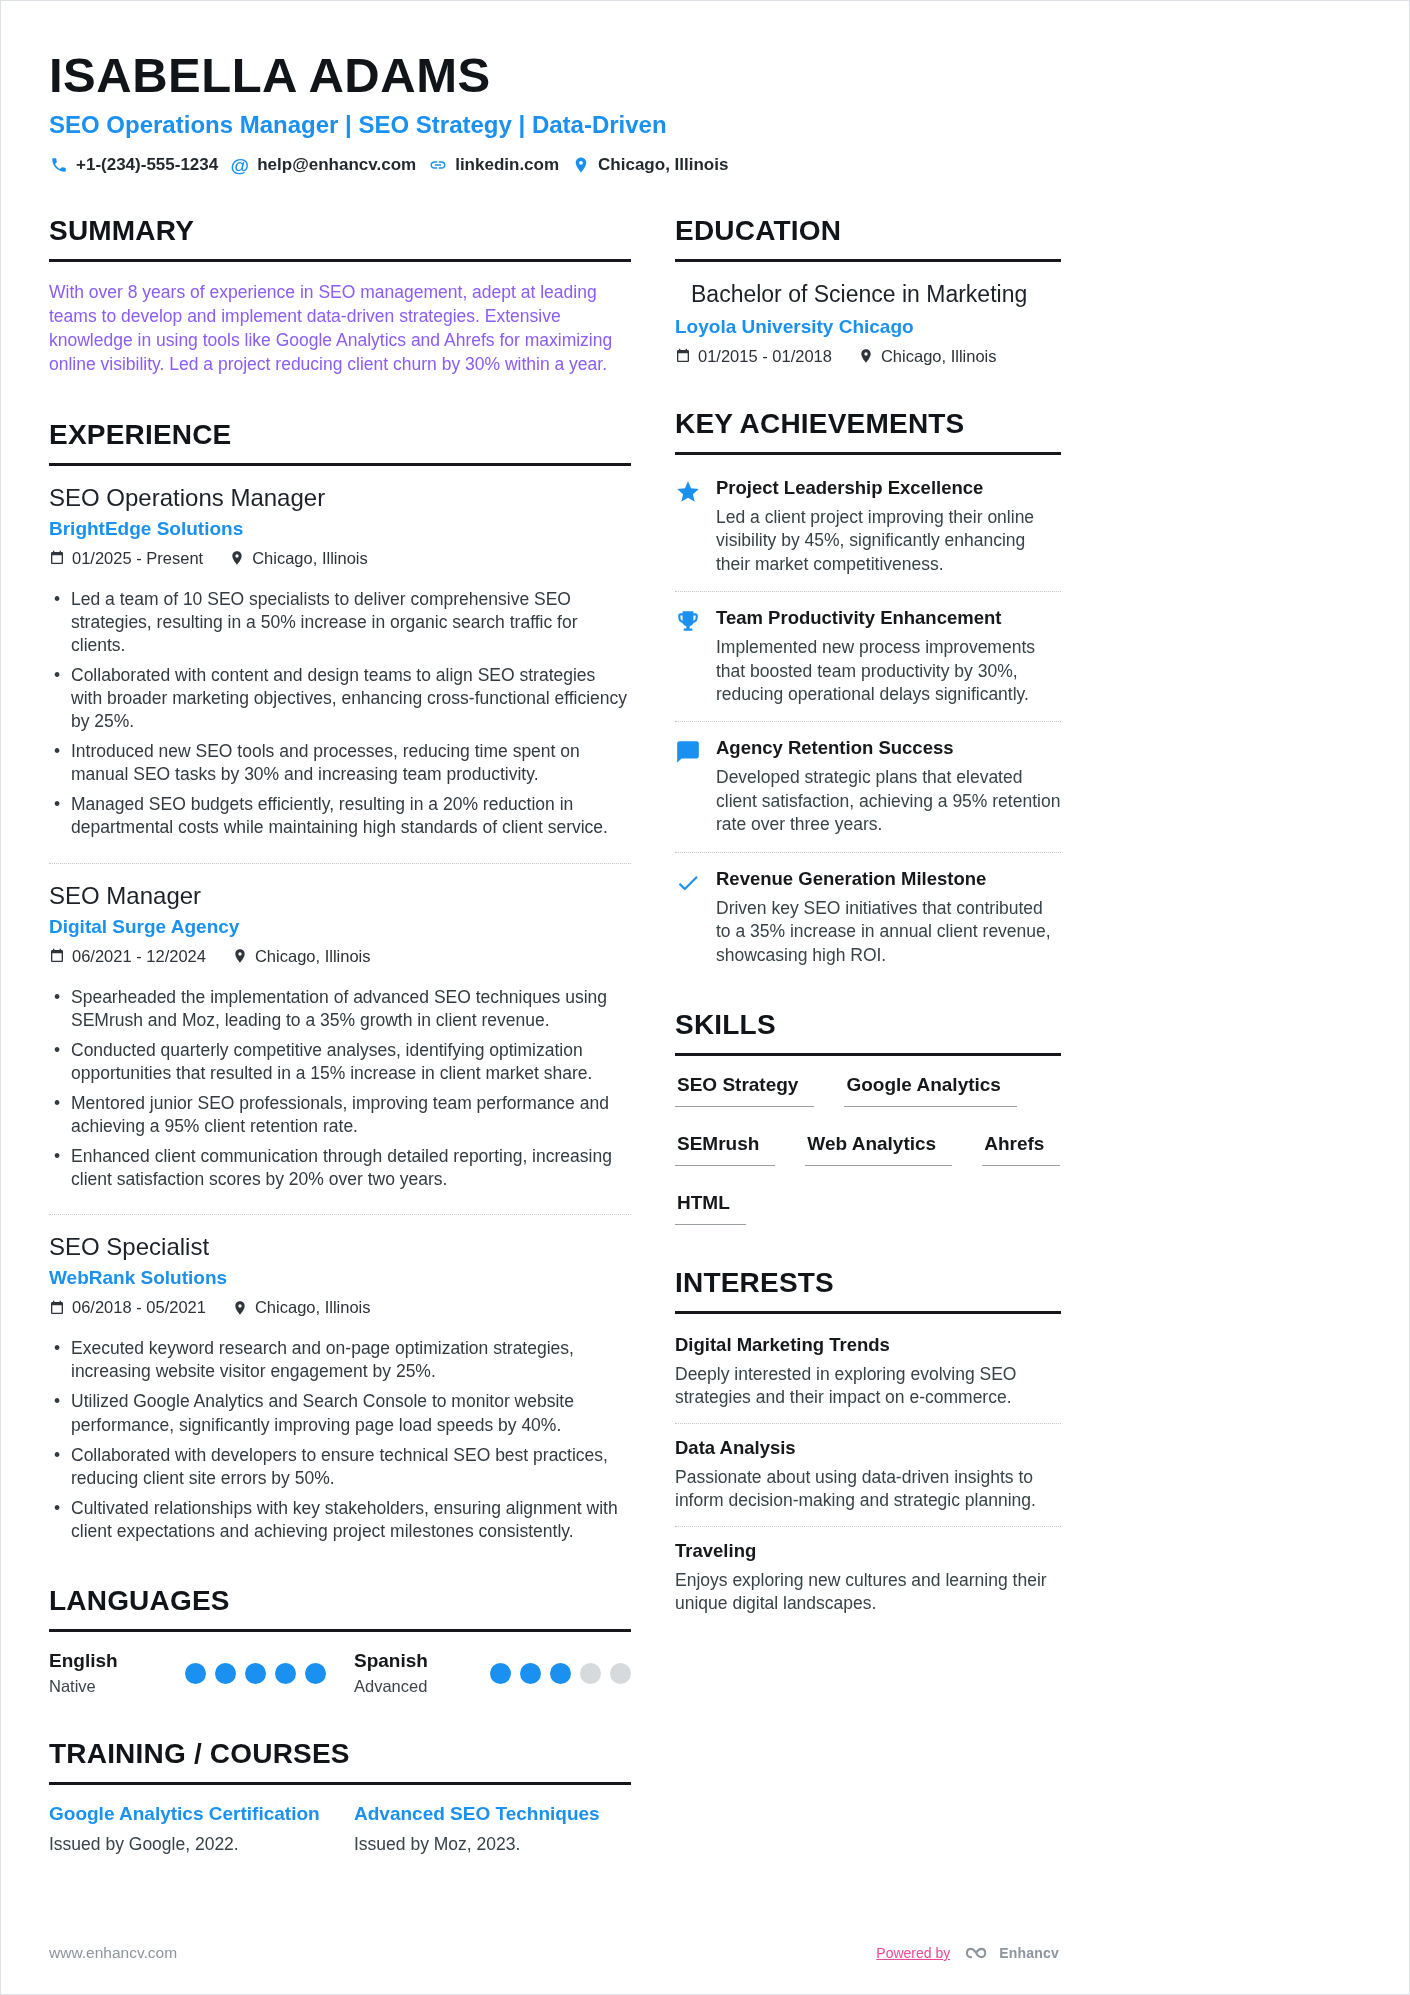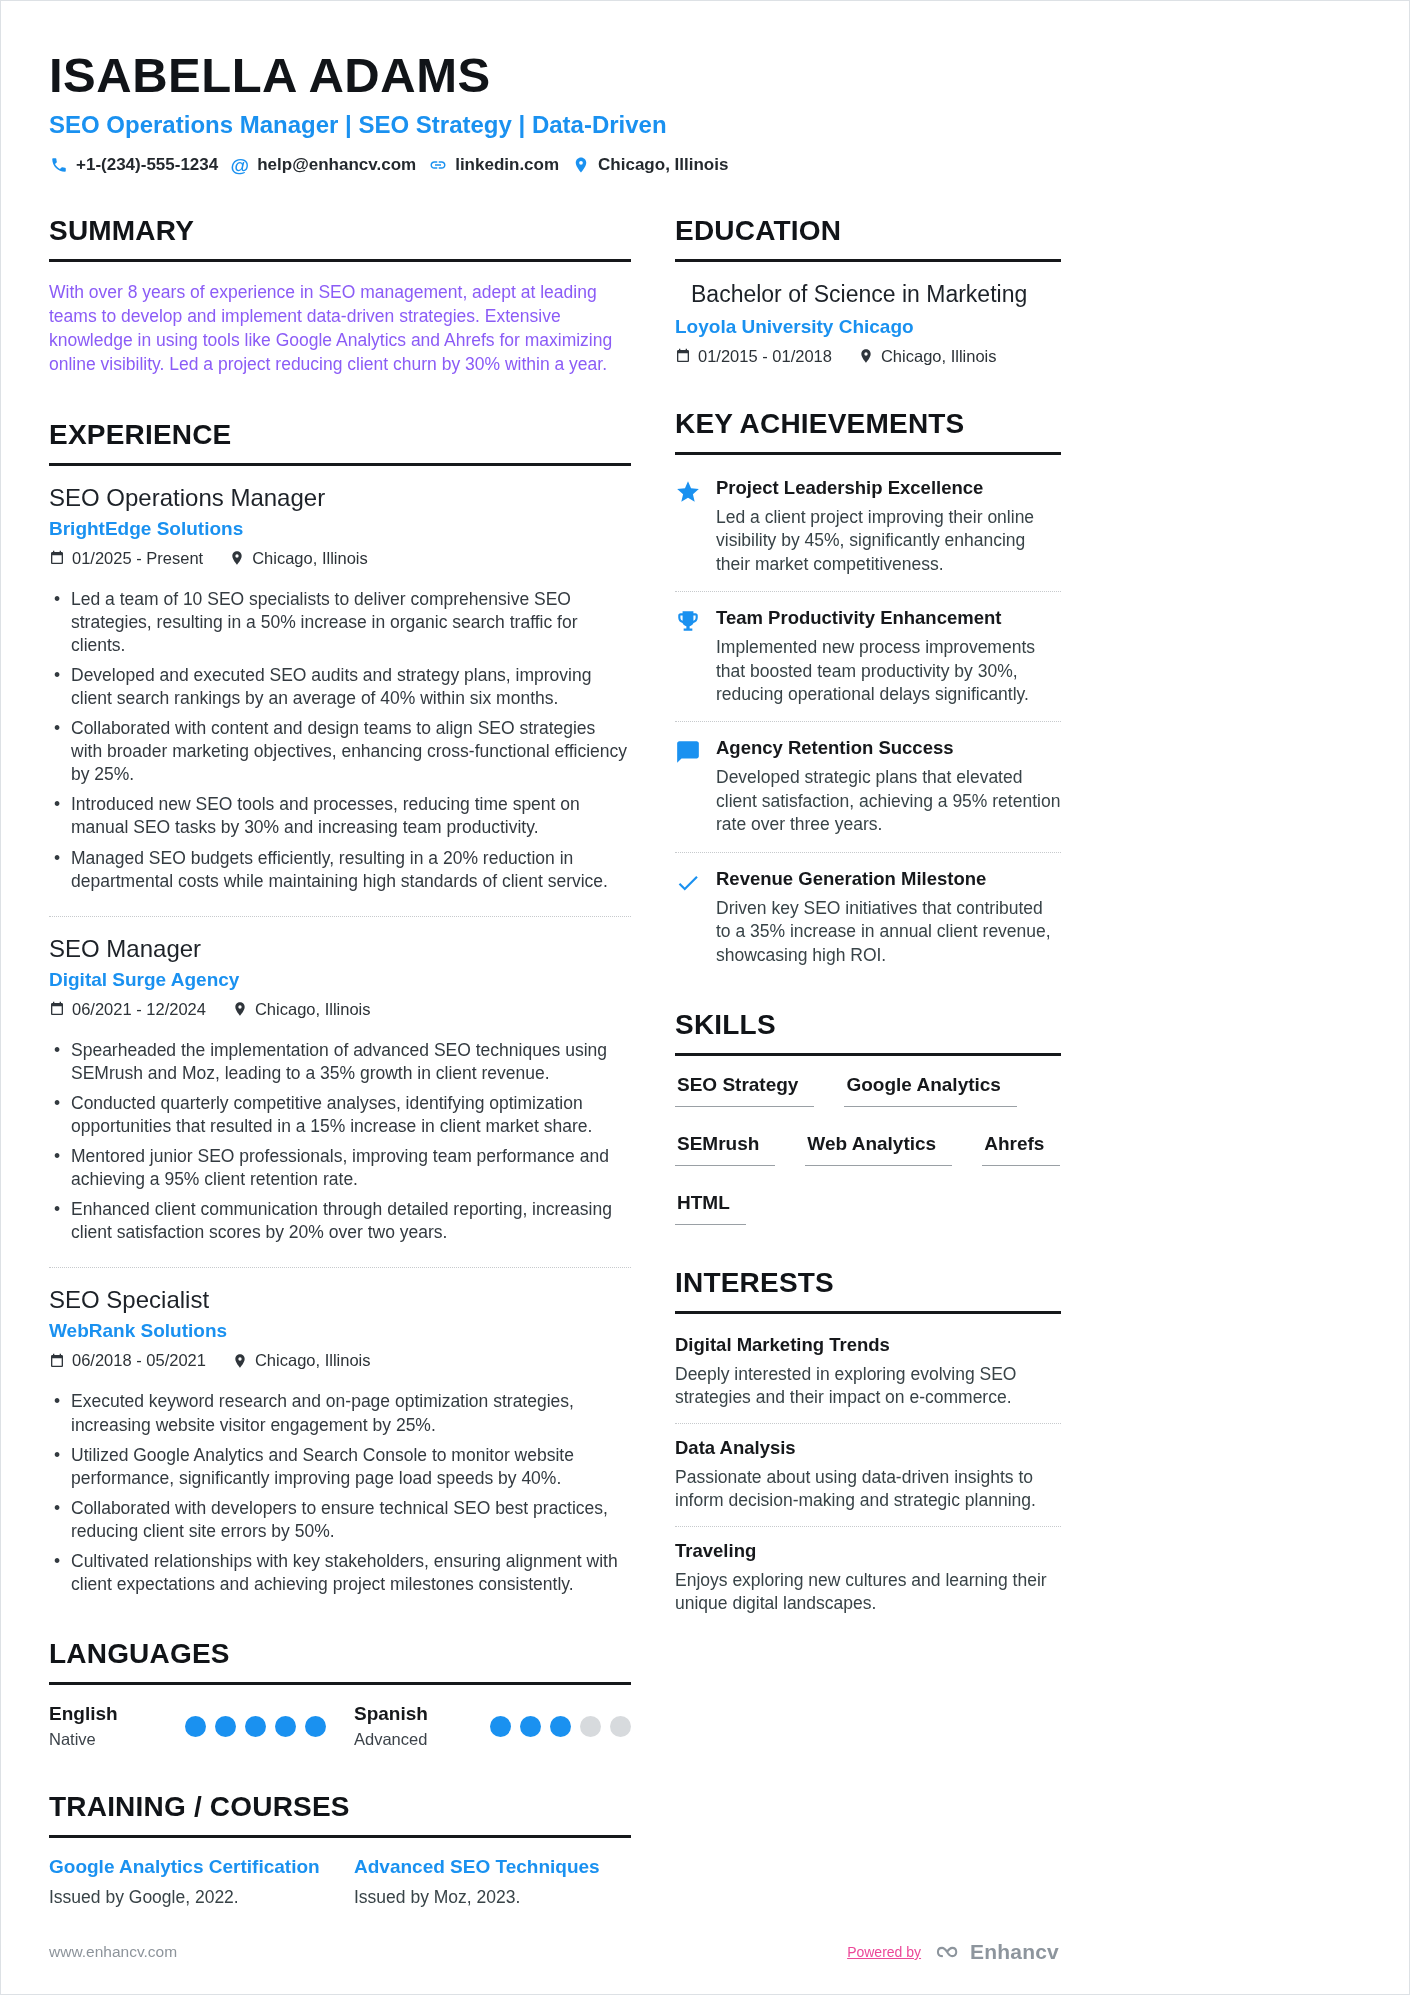--- a/index.html
+++ b/index.html
@@ -71,21 +71,21 @@
   .interest:last-of-type { border-bottom:none; }
   .interest-title { font-size:18.5px; font-weight:700; color:#16181b; margin-bottom:7px; }
   .interest-desc { font-size:17.5px; line-height:1.34; color:#384347; }
   
   .footer { position:absolute; left:48px; right:350px; bottom:30px; display:flex; justify-content:space-between; align-items:center; }
   .site-link { font-size:15.5px; color:#8d949b; }
   .powered { display:flex; align-items:center; gap:12px; }
   .powered-label { font-size:14px; color:#ec4899;text-decoration:underline; }
   .brand { display:flex; align-items:center; gap:7px; color:#8d959d; }
   .brand svg { width:30px; height:22px; stroke:#8d959d; fill:none; stroke-width:2.2; stroke-linecap:round; }
-  .brand-name { font-size:21px; font-weight:600; color:#8d959d; letter-spacing:.2px; }
+  .brand-name { font-size:14px; font-weight:600; color:#8d959d; letter-spacing:.2px; }
 </style>
 </head>
 <body>
 
 <div class="page">
 
   <header>
     <h1 class="name">ISABELLA ADAMS</h1>
     <div class="headline">SEO Operations Manager | SEO Strategy | Data-Driven</div>
     <div class="contact-row">
@@ -148,21 +148,20 @@
               <span class="micon">
                 <svg viewBox="0 0 24 24">
                     <path d="M12 2C8.13 2 5 5.13 5 9c0 5.25 7 13 7 13s7-7.75 7-13c0-3.87-3.13-7-7-7zm0 9.5A2.5 2.5 0 1 1 12 6.5a2.5 2.5 0 0 1 0 5z"></path>
                   </svg>
               </span>
               <span>Chicago, Illinois</span>
             </span>
           </div>
           <ul class="bullets">
             <li>Led a team of 10 SEO specialists to deliver comprehensive SEO strategies, resulting in a 50% increase in organic search traffic for clients.</li>
-            <li>Developed and executed SEO audits and strategy plans, improving client search rankings by an average of 40% within six months.</li>
             <li>Collaborated with content and design teams to align SEO strategies with broader marketing objectives, enhancing cross-functional efficiency by 25%.</li>
             <li>Introduced new SEO tools and processes, reducing time spent on manual SEO tasks by 30% and increasing team productivity.</li>
             <li>Managed SEO budgets efficiently, resulting in a 20% reduction in departmental costs while maintaining high standards of client service.</li>
           </ul>
         </div>
 
         <div class="job">
           <div class="job-title">SEO Manager</div>
           <div class="company">Digital Surge Agency</div>
           <div class="meta">

